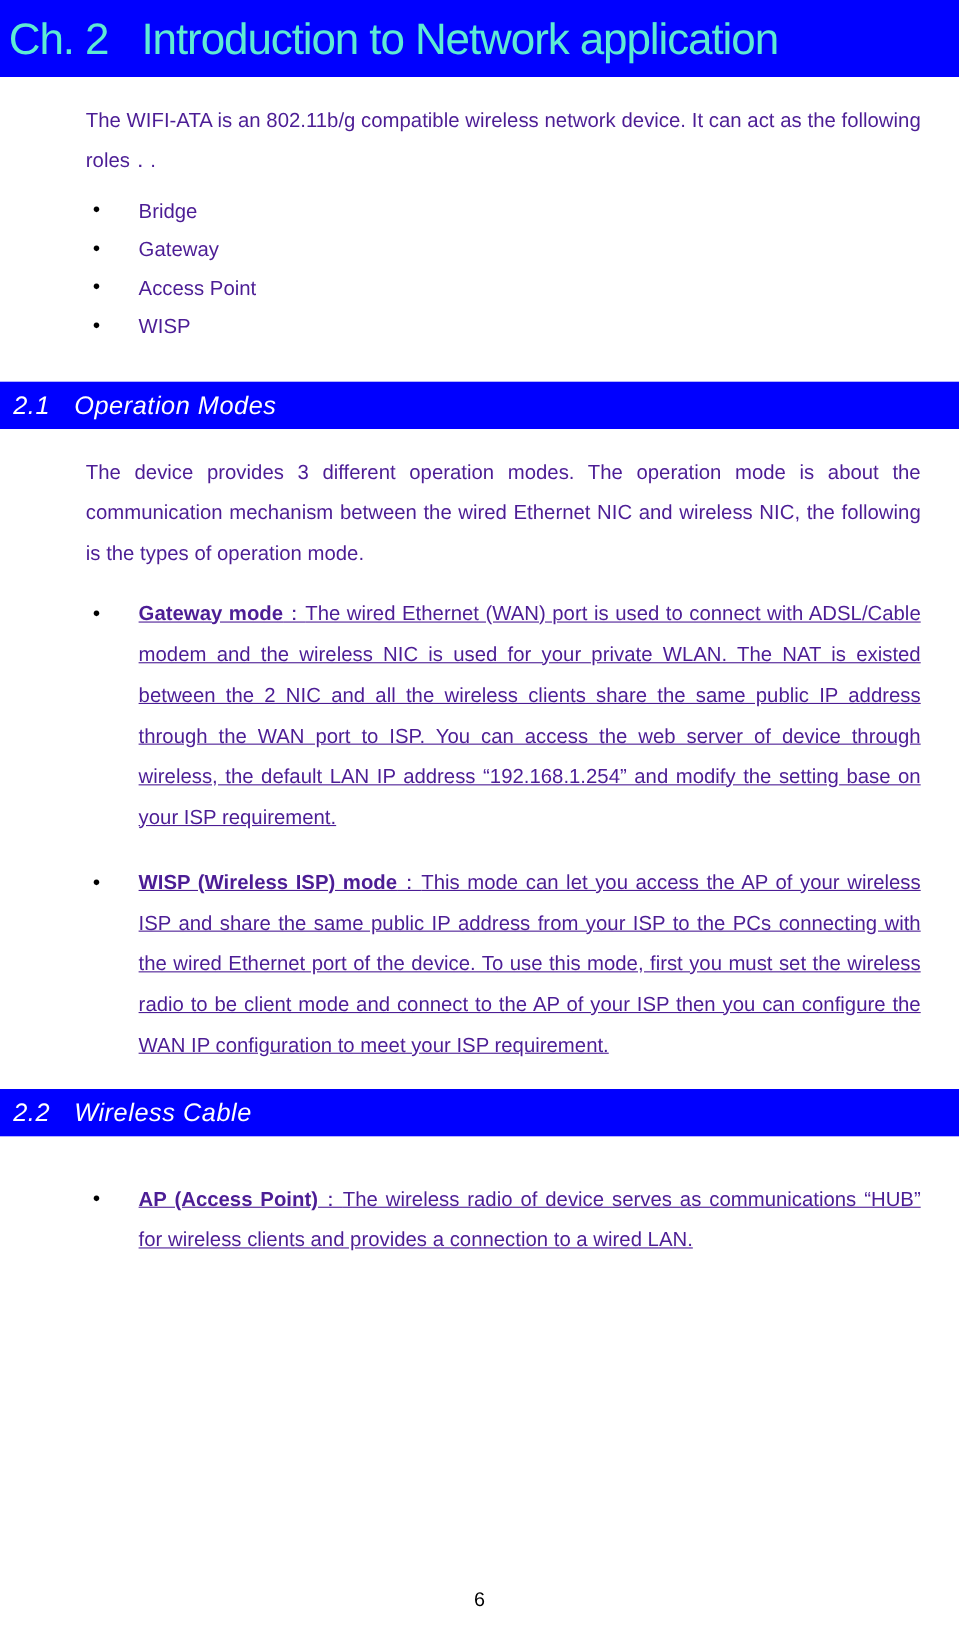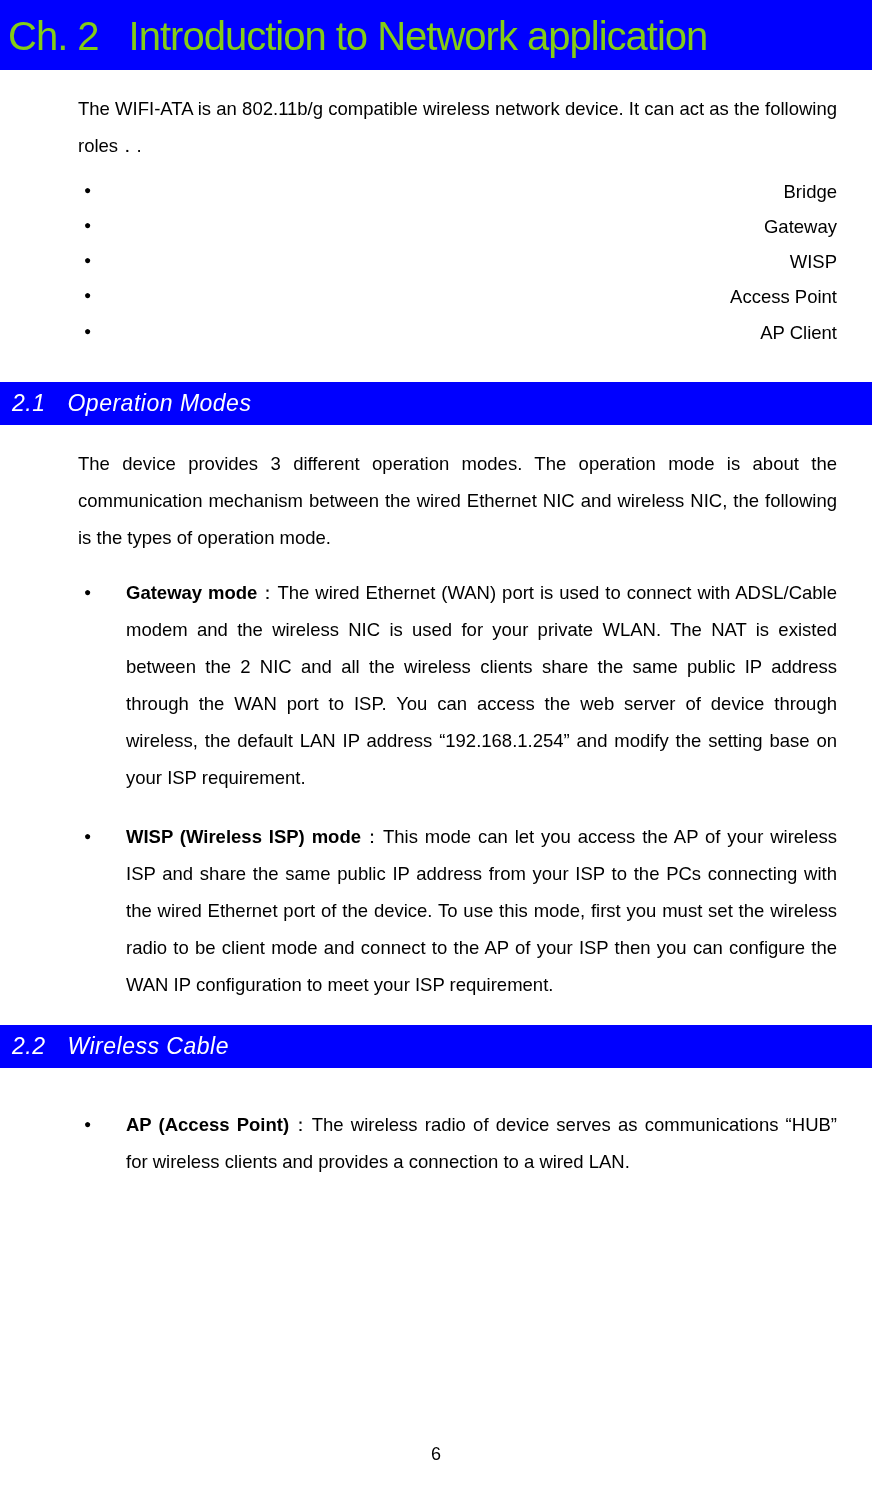--- a/index.html
+++ b/index.html
@@ -7,44 +7,43 @@
       width: 872px;
       height: 1495px;
       background: #fff;
       font-family: Arial, Helvetica, sans-serif;
       color: #000;
       position: relative;
       padding: 0;
     }
     .chapter-heading {
       background: #0000ff;
-      color: #84cc16;
+      color: #5eead4;
       font-size: 40px;
       font-weight: normal;
       padding: 10px 8px 8px 8px;
       letter-spacing: -1px;
       line-height: 1.3;
     }
     .chapter-heading .ch-num { margin-right: 30px; }
     .body-block {
       padding: 20px 35px 0 78px;
       font-size: 18.5px;
       line-height: 2.0;
-      color: #000000;
+      color: #4c1d95;
     }
     .justify { text-align: justify; }
     .bullet-list {
       list-style: none;
       padding: 10px 0 12px 6px;
     }
     .bullet-list li {
       position: relative;
       padding-left: 42px;
       line-height: 1.9;
-      text-align: right;
     }
     .bullet-list li::before {
       content: "●";
       position: absolute;
       left: 0;
       top: 0;
       font-size: 12px;
       line-height: 2.8;
       color: #000;
     }
@@ -55,20 +54,21 @@
       padding: 8px 10px 8px 12px;
       font-style: italic;
       font-family: Verdana, Arial, sans-serif;
       letter-spacing: 0.5px;
       margin-top: 20px;
     }
     .section-heading .sec-num { margin-right: 22px; font-style: italic;}
     .def-list {
       list-style: none;
       padding: 18px 0 0 6px;
+      text-decoration: underline;
     }
     .def-list li {
       position: relative;
       padding-left: 42px;
       text-align: justify;
       line-height: 2.0;
       margin-bottom: 22px;
     }
     .def-list li::before {
       content: "●";
@@ -93,23 +93,22 @@
 
 <div class="chapter-heading">
   <span class="ch-num">Ch. 2</span><span>Introduction to Network application</span>
 </div>
 
 <div class="body-block">
   <p class="justify">The WIFI-ATA is an 802.11b/g compatible wireless network device. It can act as the following roles．.</p>
   <ul class="bullet-list">
     <li><span>Bridge</span></li>
     <li><span>Gateway</span></li>
+    <li><span>Access Point</span></li>
     <li><span>WISP</span></li>
-    <li><span>Access Point</span></li>
-    <li><span>AP Client</span></li>
   </ul>
 </div>
 
 <div class="section-heading">
   <span class="sec-num">2.1</span><span>Operation Modes</span>
 </div>
 
 <div class="body-block">
   <p class="justify">The device provides 3 different operation modes. The operation mode is about the communication mechanism between the wired Ethernet NIC and wireless NIC, the following is the types of operation mode.</p>
   <ul class="def-list">

